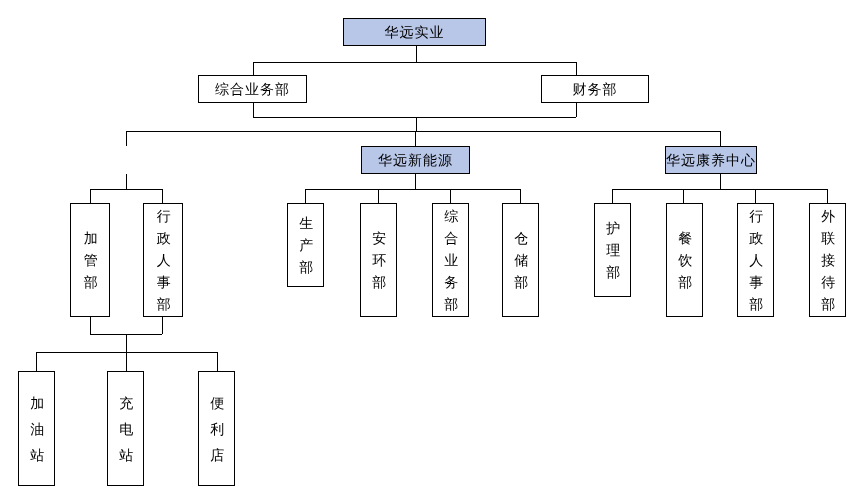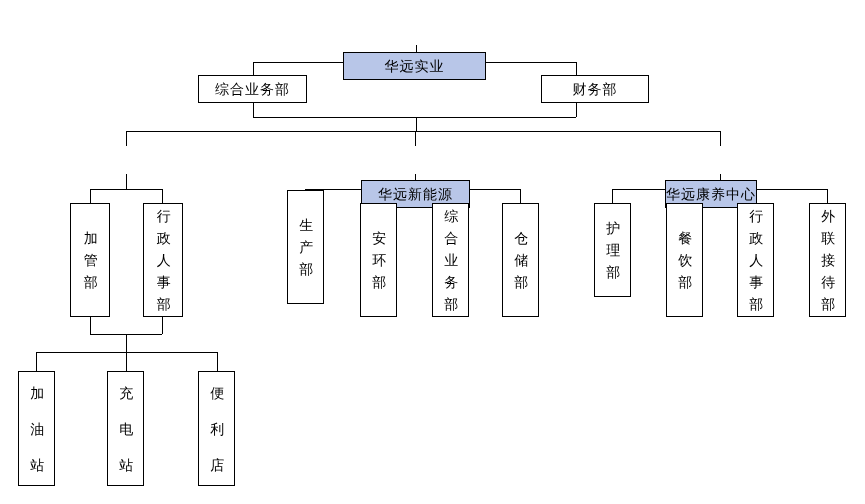--- a/index.html
+++ b/index.html
@@ -40,32 +40,31 @@
     align-items: center;
     justify-content: center;
     font-size: 14px;
     line-height: 1;
     text-align: center;
     letter-spacing: 1px;
     z-index: 2;
   }
   .node.hl {
     background: var(--highlight);
-    margin-top: 34px;
   }
   .node.v .vtext {
     display: block;
     width: 1.1em;
     word-break: break-all;
     letter-spacing: 0;
     line-height: 22px;
     text-align: right;
   }
   .node.v.tall .vtext {
-    line-height: 36px;
+    line-height: 26px;
   }
 </style>
 </head>
 <body>
 
 <div class="canvas">
 
   <svg class="connectors" viewBox="0 0 865 504" shape-rendering="crispEdges">
     <g stroke="#000000" stroke-width="1" fill="none">
 
@@ -120,21 +119,21 @@
   <div class="node hl" style="left:361px;top:146px;width:109px;height:28px">华远新能源</div>
   <div class="node hl" style="left:665px;top:146px;width:92px;height:28px">华远康养中心</div>
 
   <div class="node v" style="left:70px;top:203px;width:40px;height:114px">
     <span class="vtext">加管部</span>
   </div>
   <div class="node v" style="left:143px;top:203px;width:40px;height:114px">
     <span class="vtext">行政人事部</span>
   </div>
 
-  <div class="node v" style="left:287px;top:190px;width:37px;height:114px">
+  <div class="node v" style="left:287px;top:203px;width:37px;height:84px">
     <span class="vtext">生产部</span>
   </div>
   <div class="node v" style="left:360px;top:203px;width:37px;height:114px">
     <span class="vtext">安环部</span>
   </div>
   <div class="node v" style="left:432px;top:203px;width:37px;height:114px">
     <span class="vtext">综合业务部</span>
   </div>
   <div class="node v" style="left:502px;top:203px;width:37px;height:114px">
     <span class="vtext">仓储部</span>

